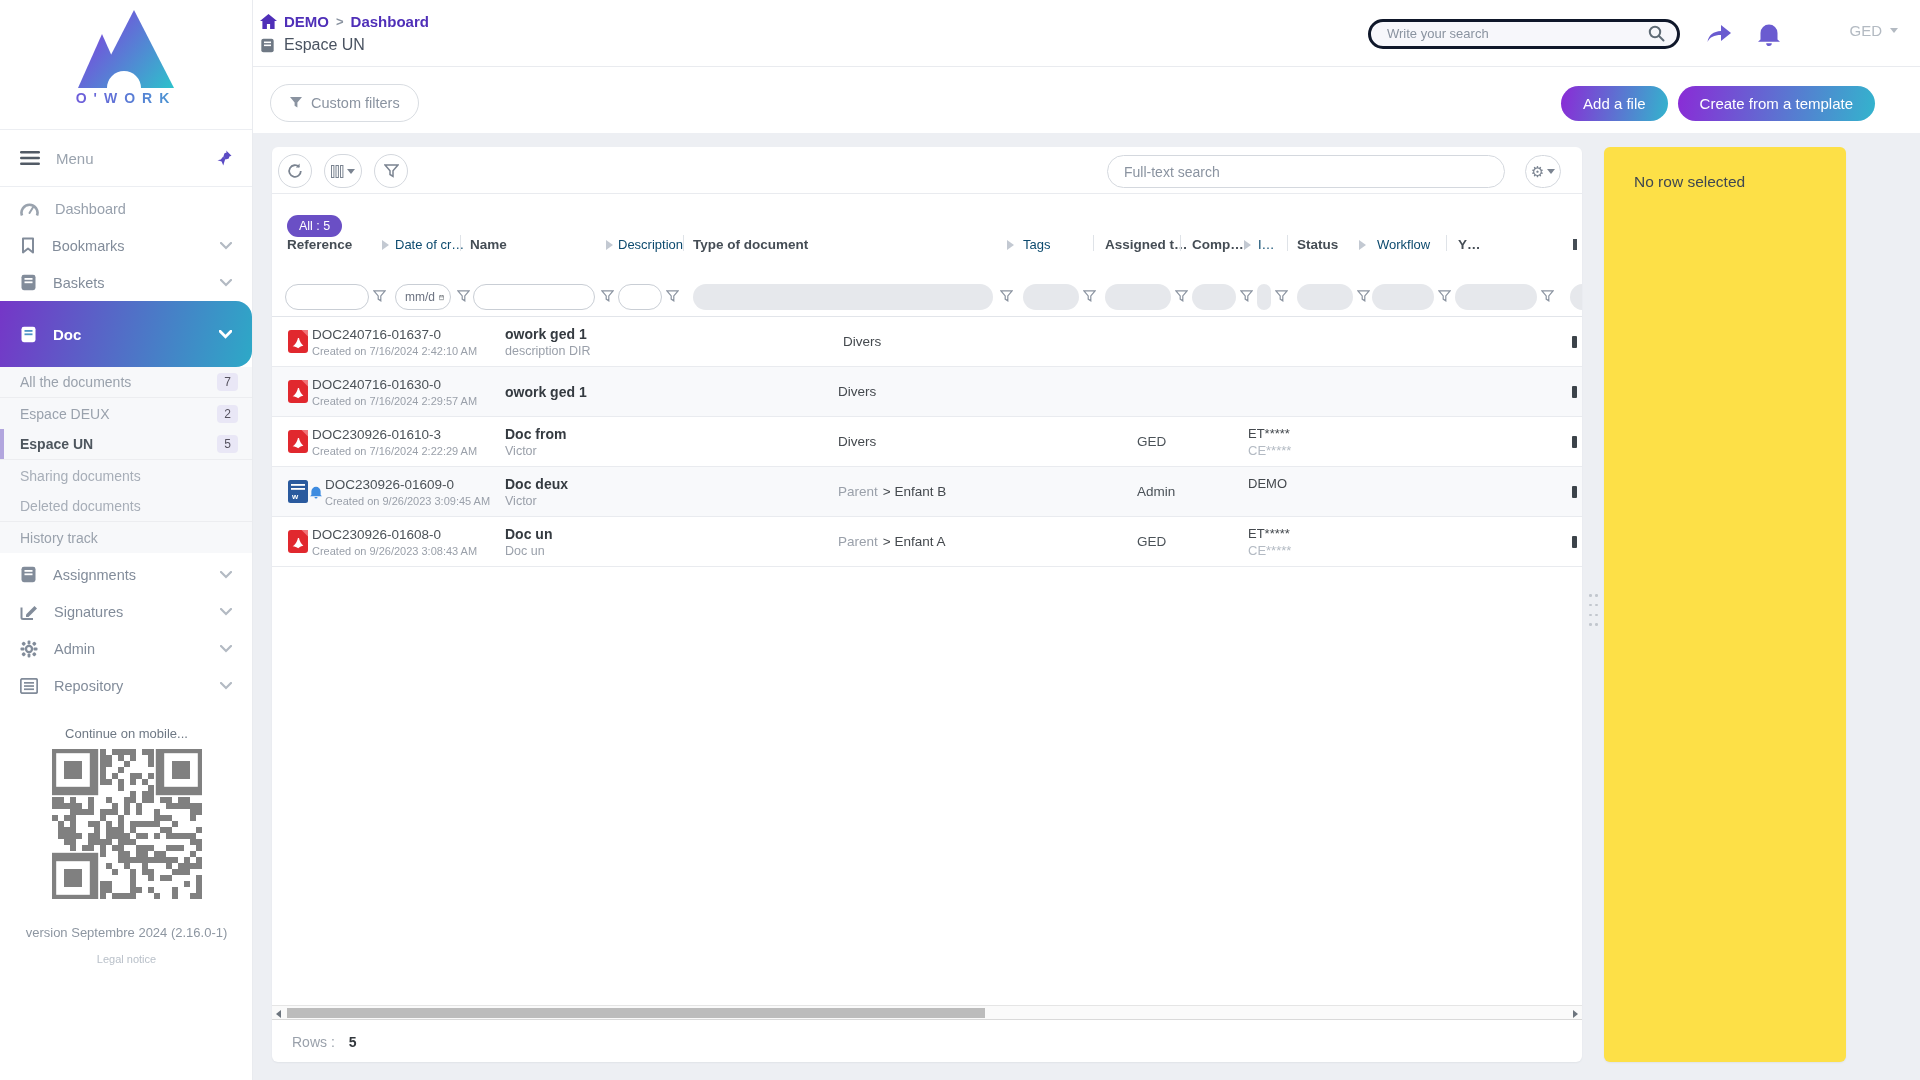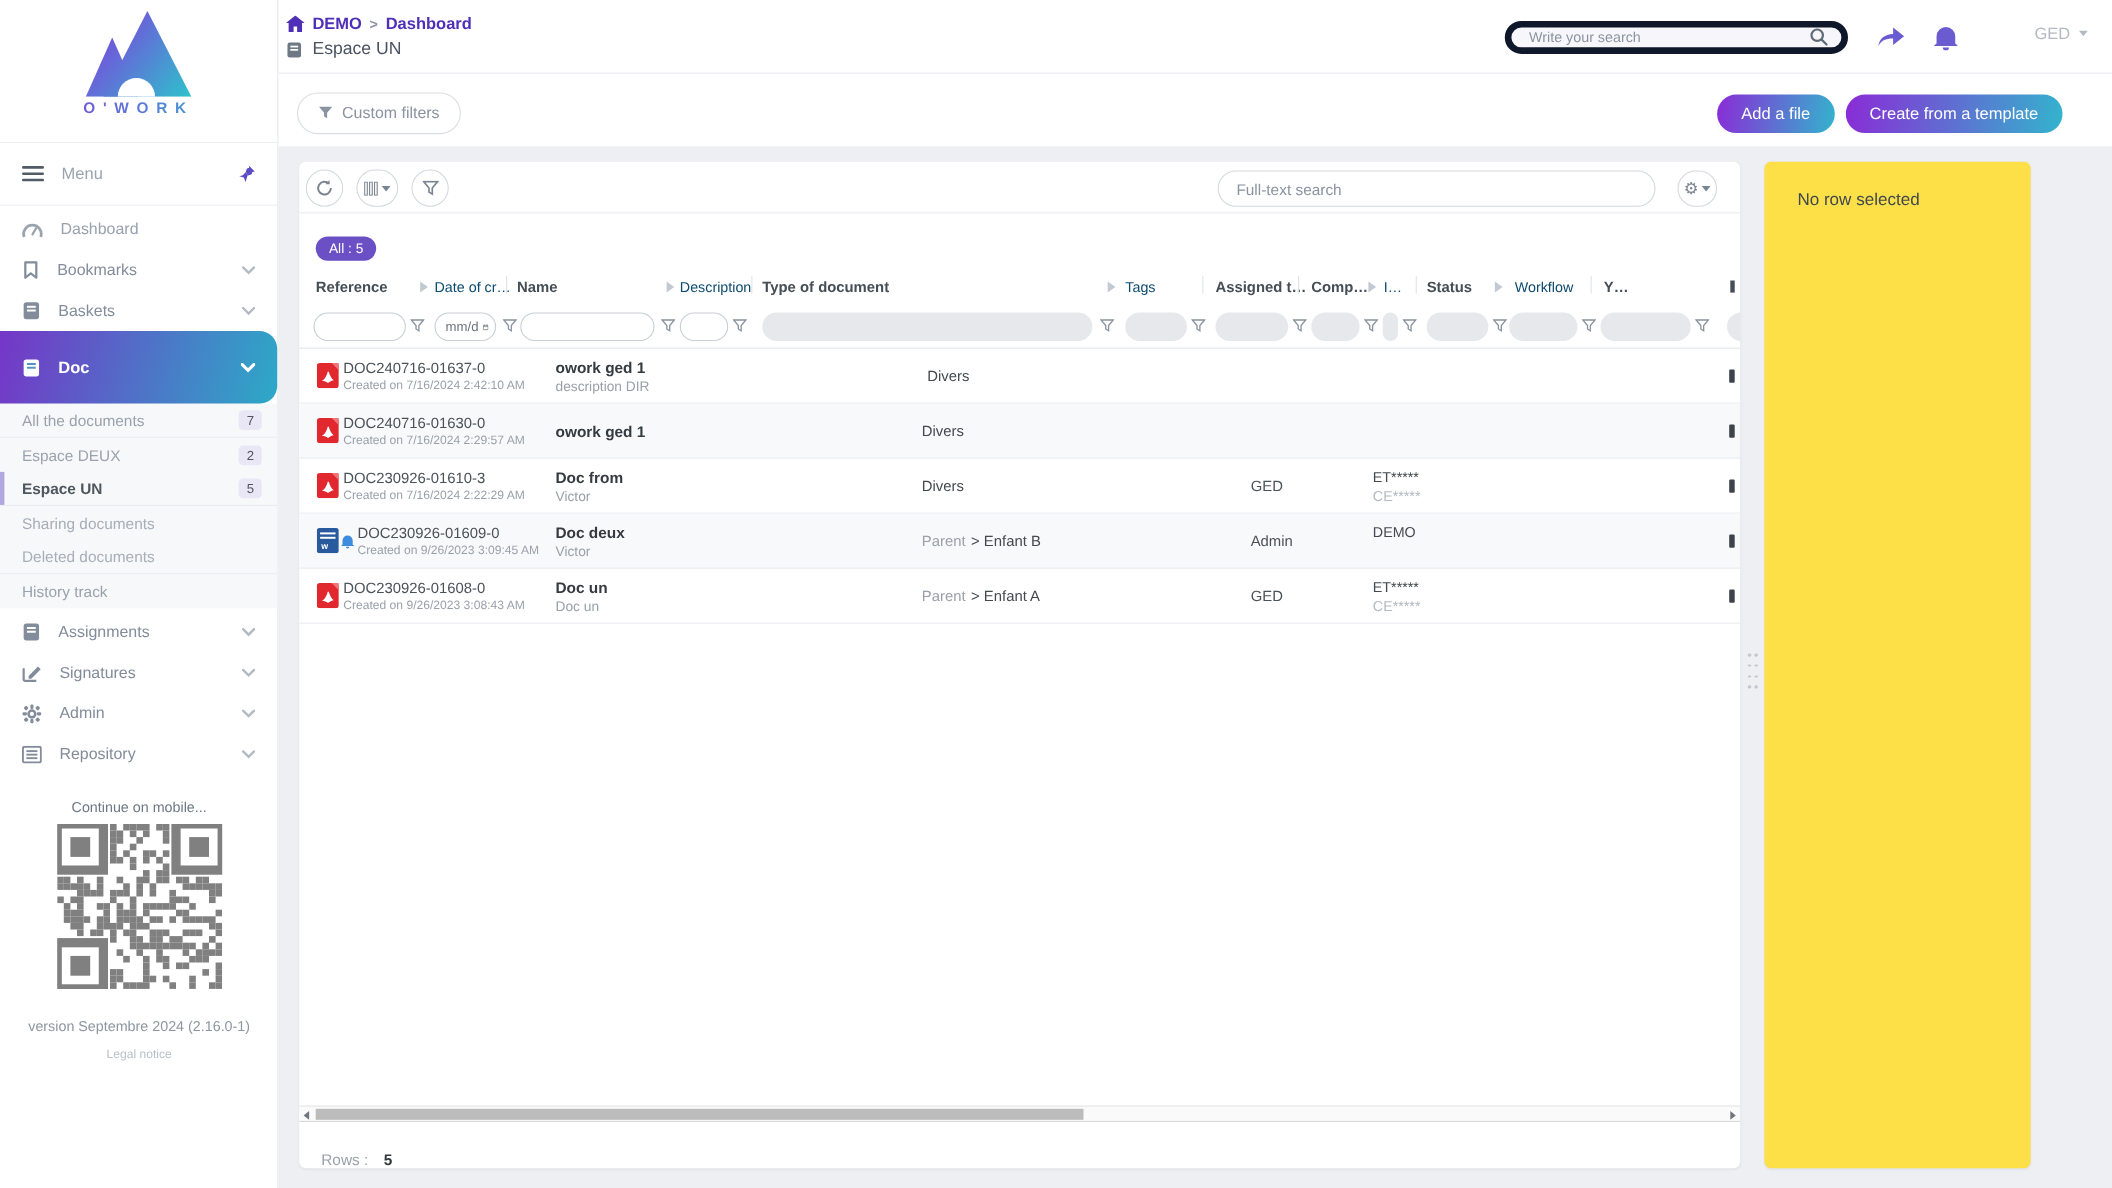--- a/index.html
+++ b/index.html
@@ -52,21 +52,21 @@
   .actions-row { display:flex; align-items:center; padding:17px 45px 0 17px; }
   .pill-outline { display:flex; align-items:center; gap:8px; height:38px; padding:0 18px;
                   border:1px solid #d9dde2; border-radius:19px; background:#fff; color:#8a93a0;
                   font-size:14.5px; cursor:pointer; }
   .grad-btn { height:35px; padding:0 22px; border:none; border-radius:18px; color:#fff; font-size:15px;
               font-family:"Liberation Sans", sans-serif; cursor:pointer;
               background:linear-gradient(100deg,#8a2bd6 0%,#33b4cd 100%); }
   .btn-spacer { flex:1; }
   .grad-btn + .grad-btn { margin-left:10px; }
   .hdr-right { position:absolute; right:0; top:0; height:67px; display:flex; align-items:center; padding-right:140px; }
-  .search-pill { display:flex; align-items:center; width:312px; height:30px; border:6px solid #0f172a;
+  .search-pill { display:flex; align-items:center; width:312px; height:30px; border:3px solid #0f172a;
                  background:#f7f7fb; border-radius:15px; padding:0 12px 0 16px; }
   .search-pill input { flex:1; border:none; outline:none; background:transparent; font-size:13px;
                        color:#5b6470; font-family:"Liberation Sans", sans-serif; }
   .search-pill input::placeholder { color:#8a93a0; }
   .hdr-ico { margin-left:26px; cursor:pointer; display:flex; align-items:center; }
   .user-menu { position:absolute; right:22px; top:22px; display:flex; align-items:center; gap:8px;
                color:#b3bac2; font-size:15px; cursor:pointer; }
   .caret { width:0; height:0; border-left:4px solid transparent; border-right:4px solid transparent;
            border-top:5px solid #b3bac2; display:inline-block; }
 
@@ -92,21 +92,21 @@
   .ft-pill input::placeholder { color:#8a93a0; }
   .gear-btn { position:absolute; left:1253px; top:8px; width:36px; height:33px; border:1px solid #d4d8de;
               border-radius:17px; display:flex; align-items:center; justify-content:center; gap:3px;
               cursor:pointer; }
   .gear-glyph { font-size:15px; color:#7b8491; line-height:1; }
 
   .tab-pill { position:absolute; left:15px; top:68px; height:22px; padding:0 12px; border-radius:11px;
               background:#6a4fc5; color:#fff; font-size:12.5px; display:flex; align-items:center; cursor:pointer; }
 
   
-  .thead { position:absolute; left:0; top:98px; width:100%; height:36px;text-decoration:underline; }
+  .thead { position:absolute; left:0; top:82px; width:100%; height:36px;text-decoration:underline; }
   .th { position:absolute; top:8px; font-size:13.5px; font-weight:bold; color:#454d55; white-space:nowrap; }
   .th.muted { color:#0c4a6e; font-weight:normal; font-size:13px; }
   .sort-arrow { position:absolute; top:11px; width:0; height:0; border-top:5px solid transparent;
                 border-bottom:5px solid transparent; border-left:7px solid #c3c9d2; cursor:pointer; }
   .vsep { position:absolute; top:6px; width:1px; height:16px; background:#dfe3e8; }
   .fline { position:absolute; left:0; top:134px; width:100%; height:36px; border-bottom:1px solid #e2e5ea; }
   .f-in { position:absolute; top:3px; height:26px; border:1px solid #c9ced5; border-radius:13px; background:#fff; }
   .f-dis { position:absolute; top:3px; height:26px; border-radius:13px; background:#e6e8ec; }
   .f-funnel { position:absolute; top:9px; cursor:pointer; }
   .date-in { display:flex; align-items:center; gap:4px; padding:0 6px 0 9px; font-size:12px; color:#6b7280; }
@@ -134,21 +134,21 @@
   .hdr-frag { position:absolute; left:1301px; top:10px; width:4px; height:11px; background:#454d55; }
 
   
   .hscroll { position:absolute; left:0; top:858px; width:100%; height:15px; background:#fafafa;
              border-top:1px solid #e5e5e5; border-bottom:1px solid #d9d9d9; }
   .hthumb { position:absolute; left:15px; top:2px; width:698px; height:10px; background:#bcbcbc; cursor:grab; }
   .sb-arrow { position:absolute; top:4px; width:0; height:0; border-top:4px solid transparent;
               border-bottom:4px solid transparent; cursor:pointer; }
   .sb-left { left:4px; border-right:5px solid #6d757e; }
   .sb-right { right:4px; border-left:5px solid #6d757e; }
-  .card-foot { position:absolute; left:0; top:874px; width:100%; height:41px; display:flex; align-items:flex-end;
+  .card-foot { position:absolute; left:0; top:874px; width:100%; height:41px; display:flex; align-items:center;
                padding-left:20px; }
   .rows-label { font-size:14px; color:#9aa1ab; }
   .rows-count { font-size:14px; font-weight:bold; color:#33383d; margin-left:14px; }
 
   svg { display:block; }
 </style>
 </head>
 <body>
 
 <div class="page">

